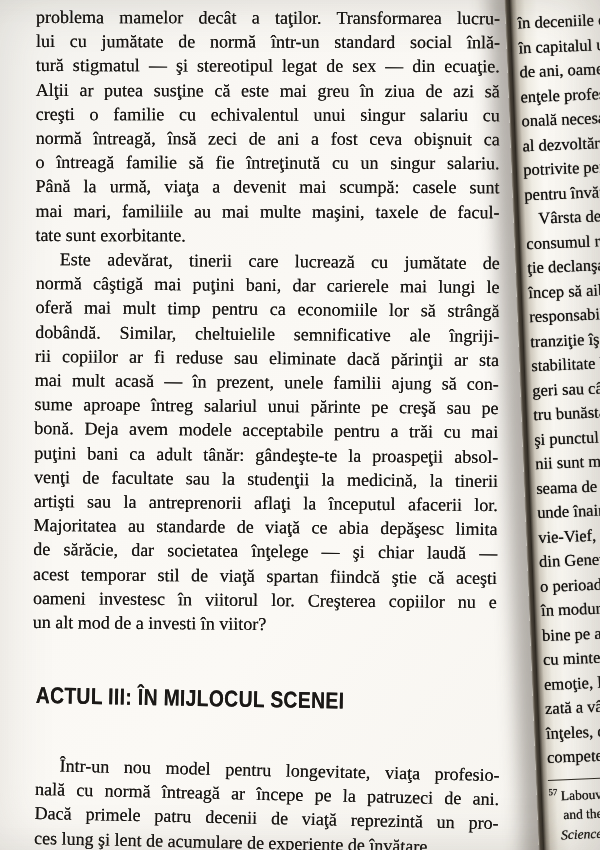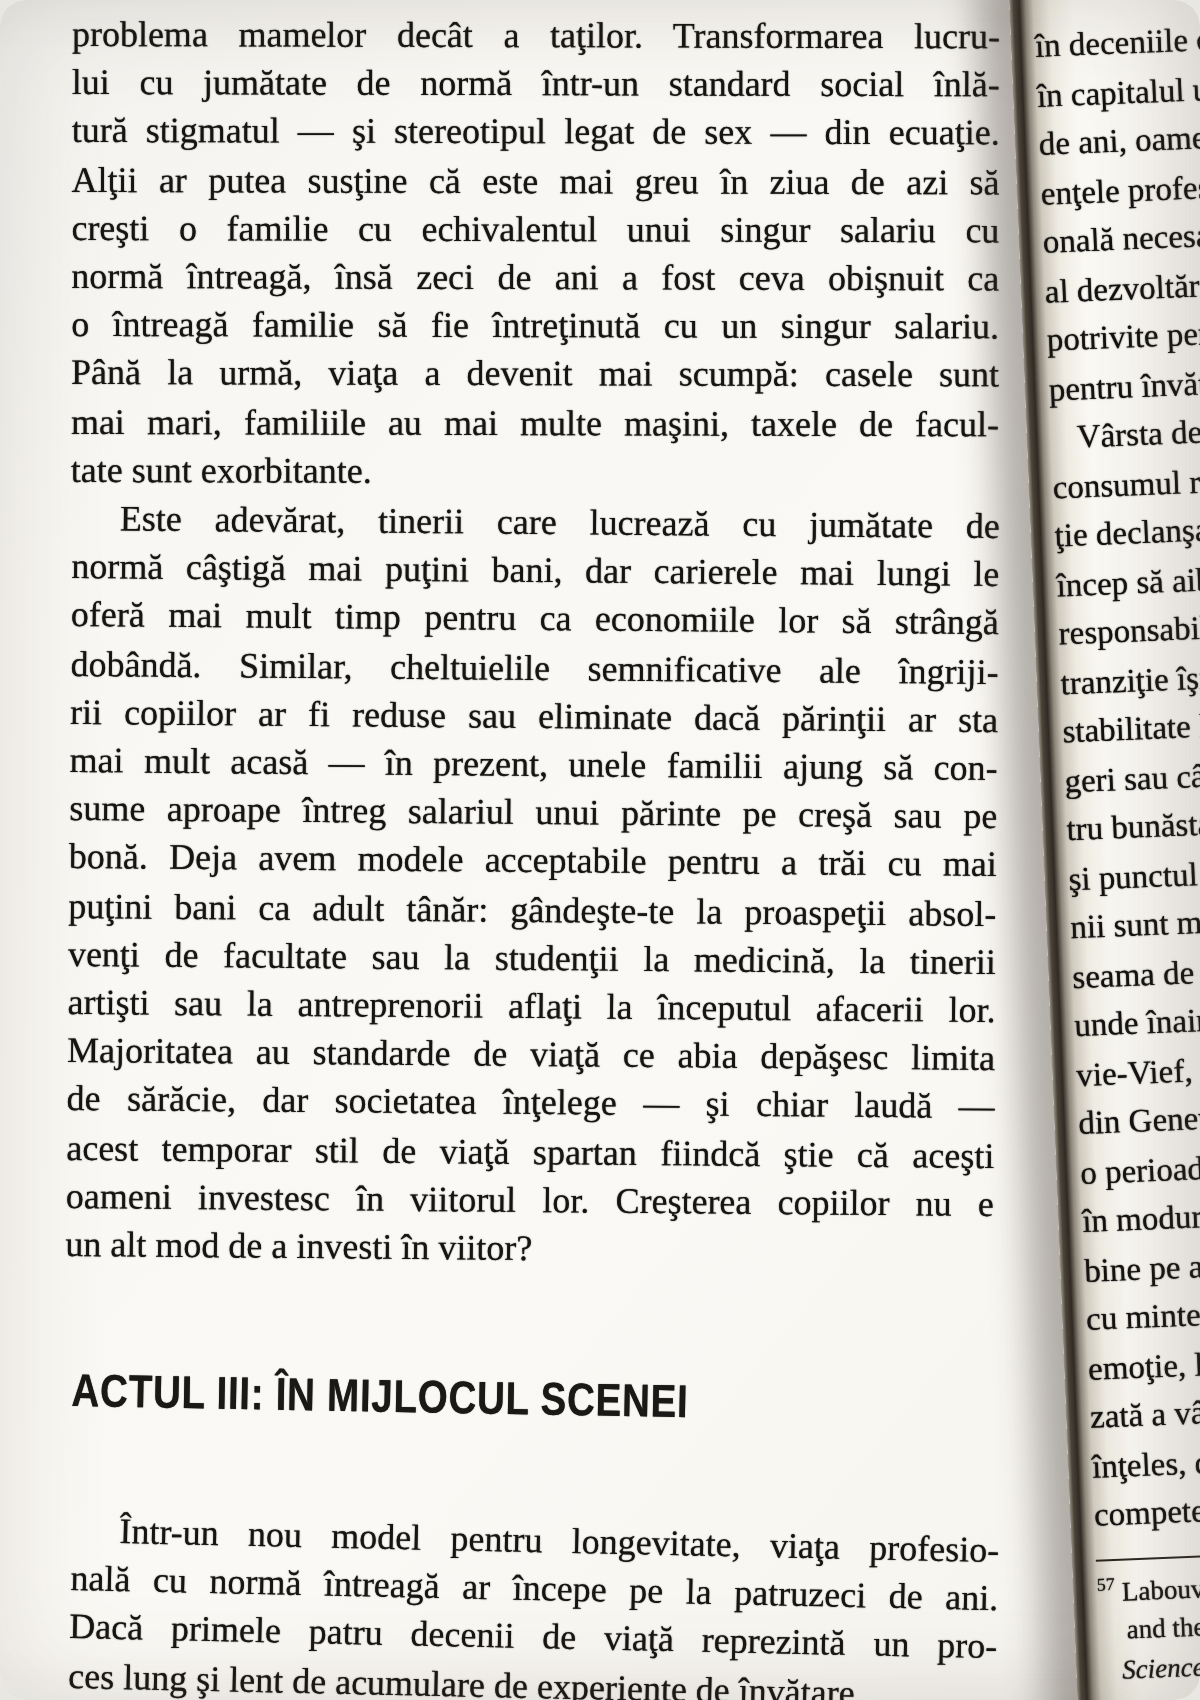--- a/index.html
+++ b/index.html
@@ -5,21 +5,20 @@
   * { margin: 0; padding: 0; box-sizing: border-box; }
   html, body { background: #e9e7e2; }
   .photo {
     position: relative;
     width: 600px;
     height: 850px;
     overflow: hidden;
     background: #f7f5f1;
     font-family: "Liberation Serif", "DejaVu Serif", serif;
     filter: blur(0.3px);
-    border-radius: 13px;
   }
   
   .left-page {
     position: absolute; inset: 0;
     background: linear-gradient(130deg, #f2f1ed 0%, #f9f7f3 20%, #fbf9f5 60%, #f6f4ef 100%);
   }
   .text-col {
     position: absolute; left: 36px; top: 5px; width: 464px;
     color: #171513;
     font-size: 18px; line-height: 24.2px;

